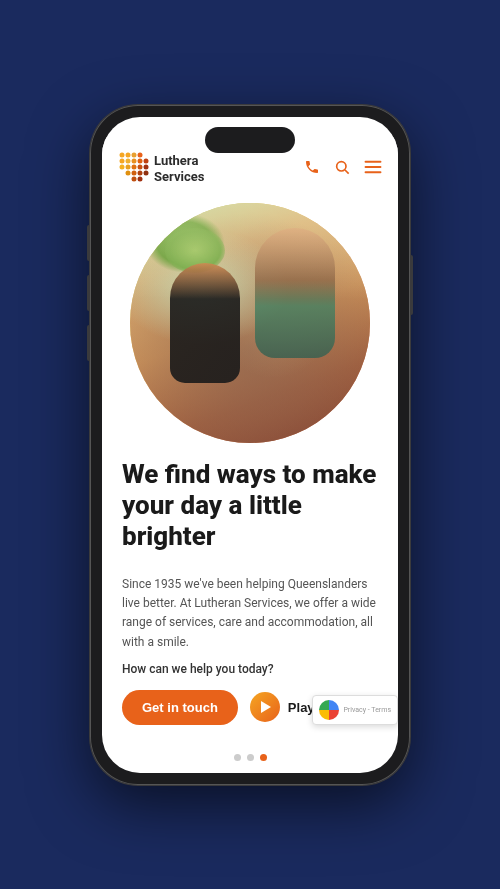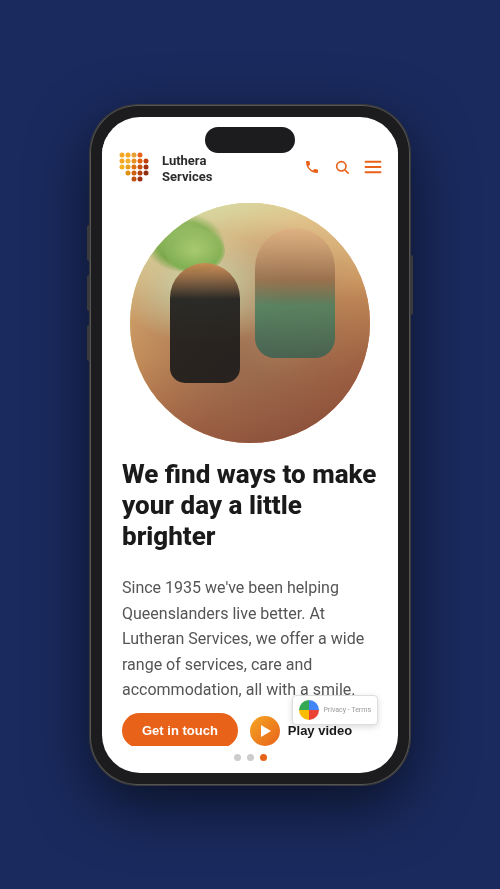--- a/index.html
+++ b/index.html
@@ -80,21 +80,20 @@
       padding: 14px 16px 8px;
       background: #fff;
       z-index: 10;
       gap: 8px;
       margin-top: 20px;
     }
 
     .logo-area {
       display: flex;
       align-items: center;
-      gap: 8px;
       flex: 1;
     }
 
     .logo-dots {
       width: 36px;
       height: 36px;
       position: relative;
       flex-shrink: 0;
     }
 
@@ -200,21 +199,21 @@
 
     .main-heading {
       font-size: 26px;
       font-weight: 800;
       color: #1a1a1a;
       line-height: 1.2;
       margin-bottom: 23px;
     }
 
     .sub-text {
-      font-size: 16px;
+      font-size: 12px;
       color: #555;
       line-height: 1.6;
       margin-bottom: 10px;
     }
 
     .help-text {
       font-size: 12px;
       color: #333;
       margin-bottom: 14px;
       font-weight: 500;
@@ -267,21 +266,21 @@
       border-top: 6px solid transparent;
       border-bottom: 6px solid transparent;
       border-left: 10px solid #fff;
       margin-left: 2px;
     }
 
     
     .recaptcha-badge {
       position: absolute;
       bottom: 48px;
-      right: 20px;
+      right: 0;
       background: #fff;
       border: 1px solid #ddd;
       border-radius: 4px;
       padding: 4px 6px;
       display: flex;
       align-items: center;
       gap: 4px;
       font-size: 7px;
       color: #666;
       box-shadow: 0 2px 6px rgba(0,0,0,0.15);
@@ -395,20 +394,21 @@
           <div style="position:absolute;top:0;left:0;width:100%;height:40%;background:linear-gradient(180deg,rgba(255,255,200,0.35) 0%,transparent 100%);border-radius:50% 50% 0 0;"></div>
         </div>
       </div>
     </div>
 
     <div class="content-area">
       <h1 class="main-heading">We find ways to make your day a little brighter</h1>
 
       <p class="sub-text">Since 1935 we've been helping Queenslanders live better. At Lutheran Services, we offer a wide range of services, care and accommodation, all with a smile.</p>
 
+      <p class="help-text">How can we help you today?</p>
 
       <div class="cta-row">
         <button class="btn-get-touch">Get in touch</button>
 
         <button class="btn-play-video">
           <div class="play-icon-circle">
             <div class="play-triangle"></div>
           </div>
           <span>Play video</span>
         </button>

